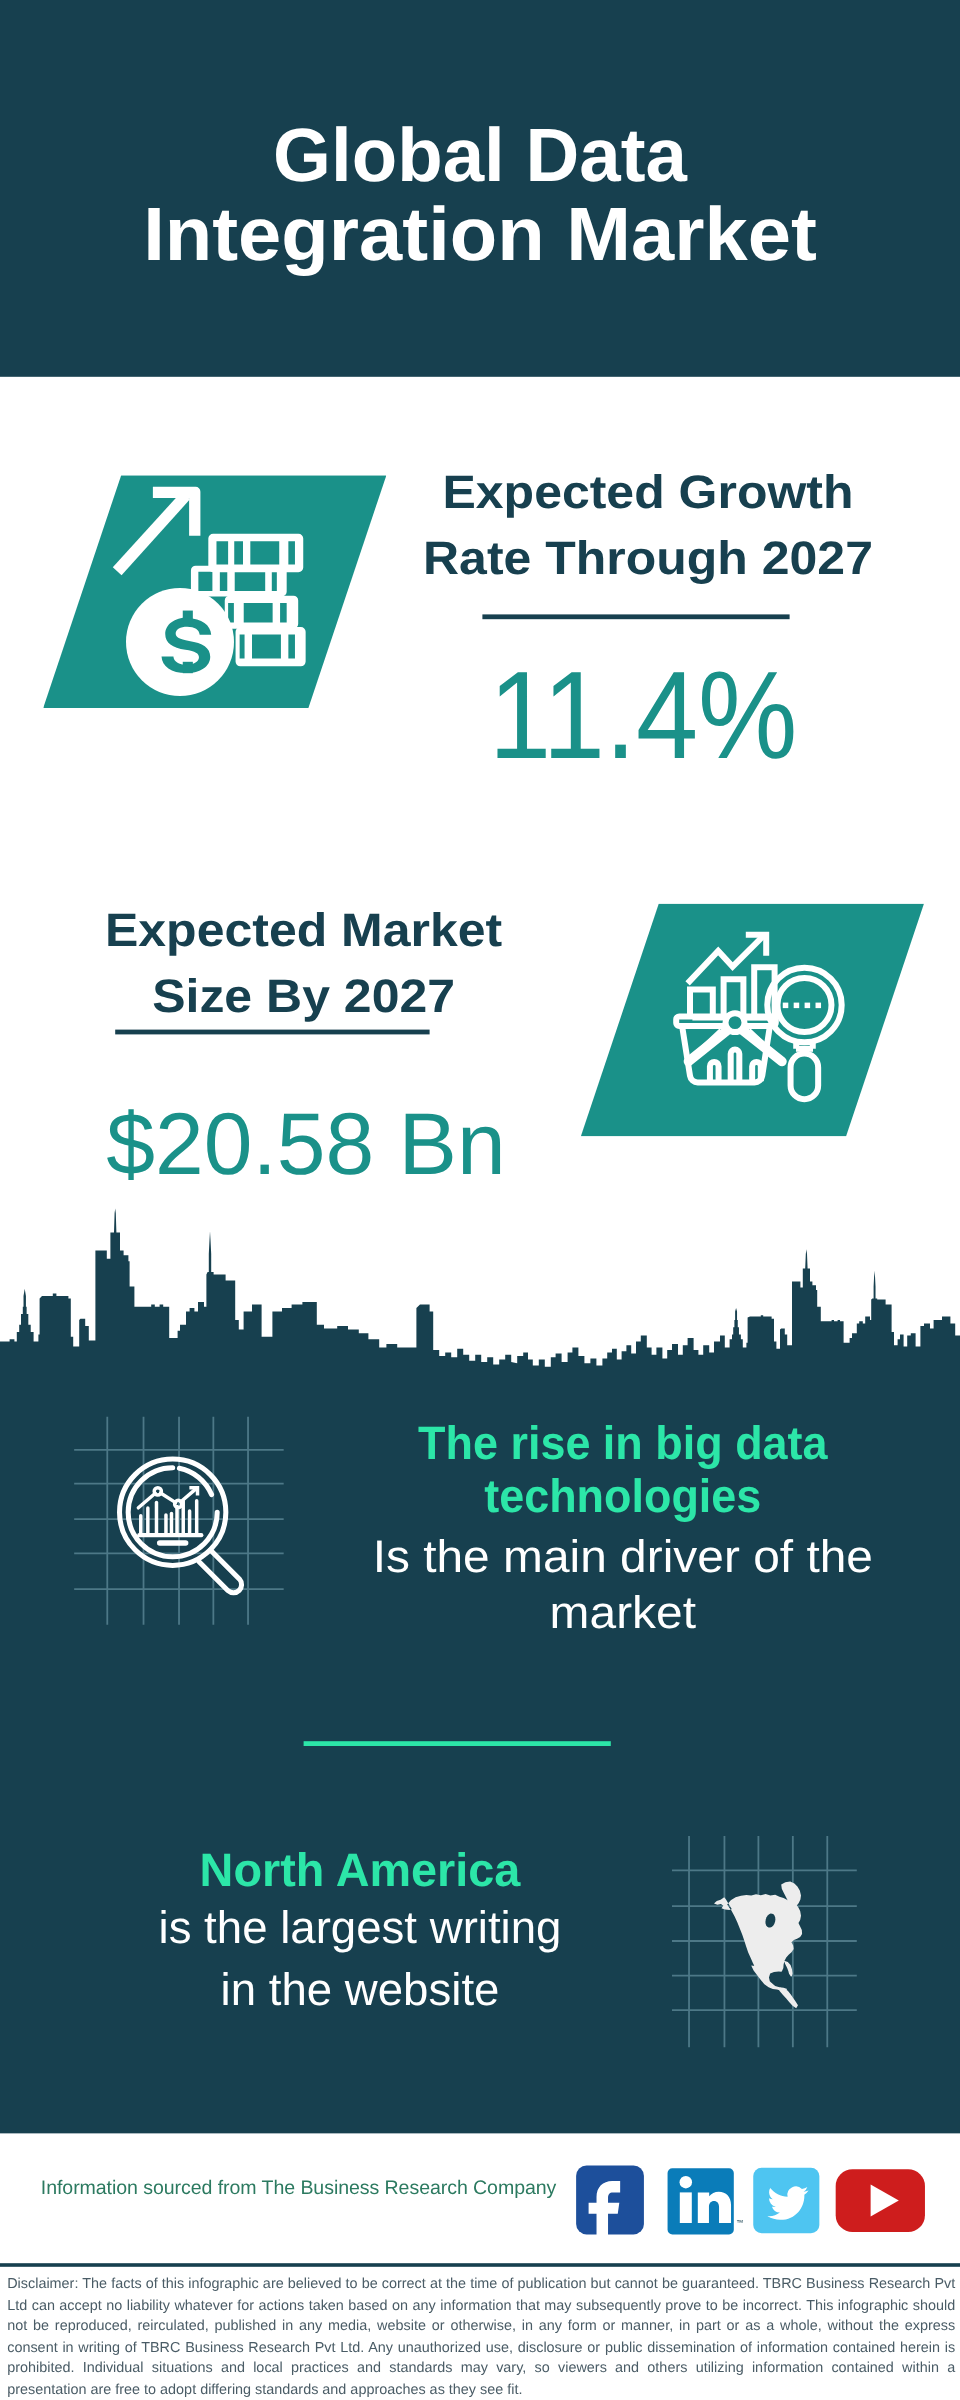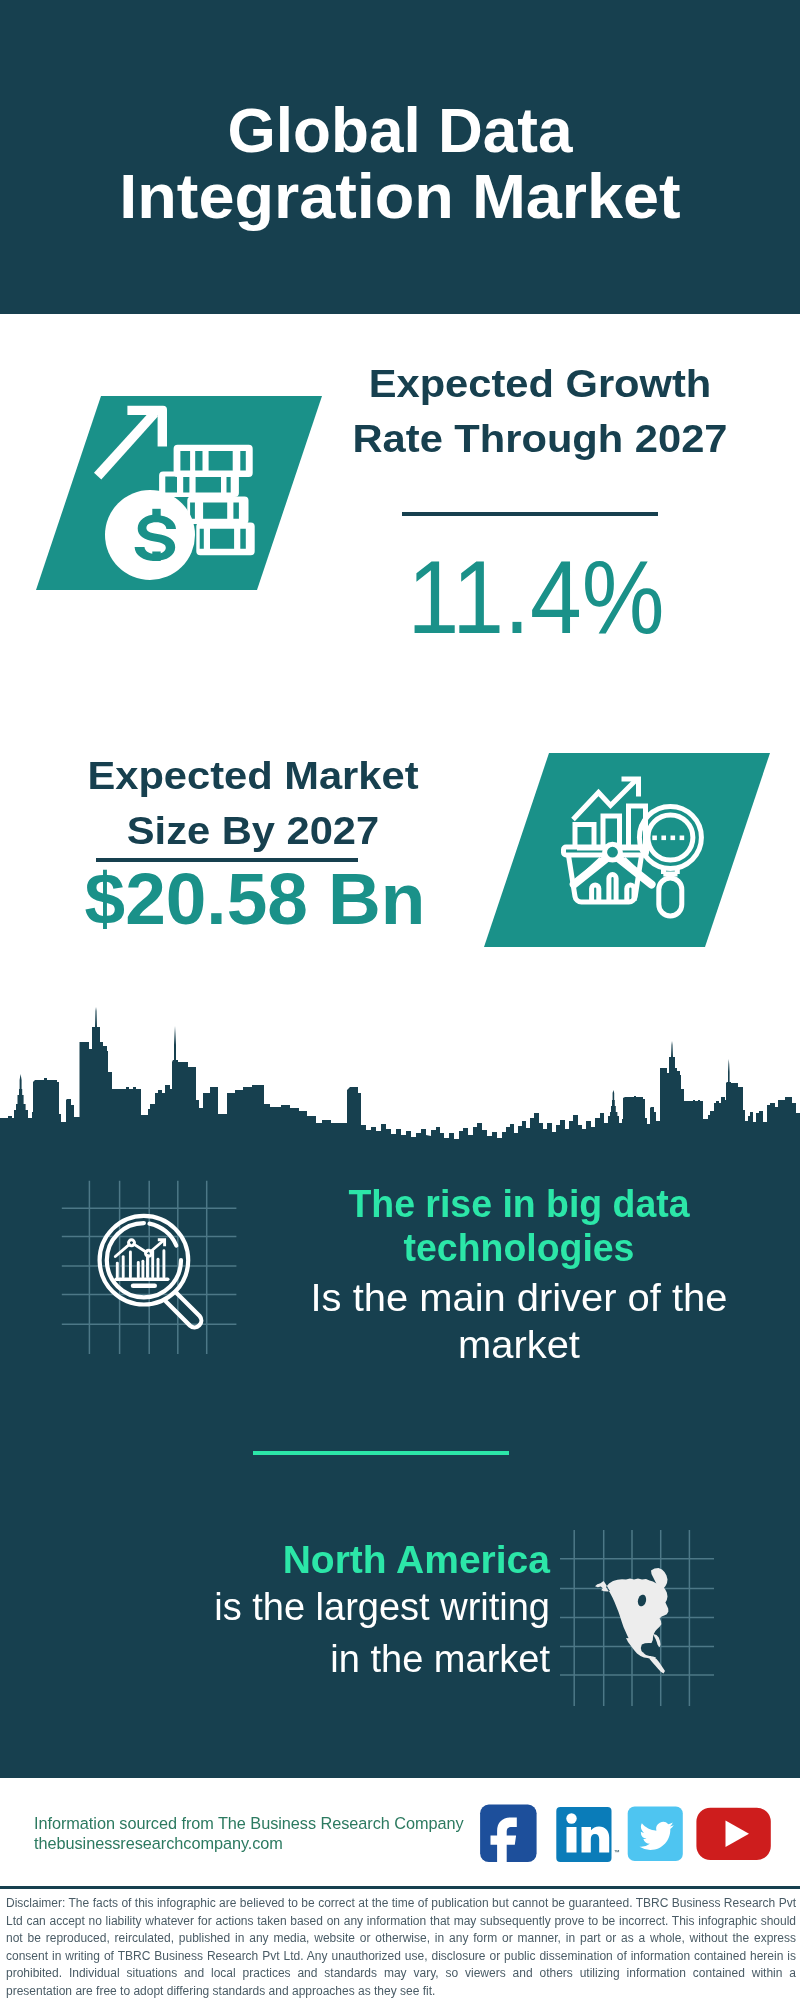--- a/index.html
+++ b/index.html
@@ -19,50 +19,50 @@
       clip-path:polygon(22.73% 0, 100% 0, 77.27% 100%, 0 100%);}
   .heading{position:absolute;color:#17404F;font-weight:bold;font-size:39px;
       line-height:55px;text-align:center;}
   .heading>div{transform:scaleX(1.068);}
   .rule{position:absolute;background:#17404F;height:4px;}
   .bignum{position:absolute;color:#1A9189;text-align:center;}
 
   
   #b1-plg{left:36px;top:396px;width:286px;height:194px;}
   #ic1{position:absolute;left:90px;top:395px;}
-  #b1-head{left:330px;top:356px;width:420px;text-align:center;}
+  #b1-head{left:330px;top:383px;width:420px;text-align:center;}
   #b1-rule{left:402px;top:512px;width:256px;}
   #b1-num{left:326px;top:545px;width:420px;font-size:104px;line-height:104px;font-weight:400;transform:scaleX(0.895);}
 
   
   #b2-plg{left:484px;top:753px;width:286px;height:194px;}
   #ic2{position:absolute;left:555px;top:775px;}
   #b2-head{left:48px;top:748px;width:410px;}
   #b2-rule{left:96px;top:858px;width:262px;}
-  #b2-num{left:50px;top:862px;width:410px;font-size:73px;line-height:73px;font-weight:bold;}
+  #b2-num{left:50px;top:917px;width:410px;font-size:73px;line-height:73px;font-weight:normal;}
 
   
   #darkband{position:absolute;left:0;top:1146px;width:800px;height:632px;background:#17404F;}
   #skyline{position:absolute;left:0;top:1005px;width:800px;height:145px;}
   #skyline svg{display:block;}
 
   
   .dk{position:absolute;text-align:center;}
   .dk .hl{color:#2CE6A8;font-weight:bold;}
   .dk .bd{color:#ffffff;font-weight:400;}
   #d1{left:269px;top:1180px;width:500px;}
   #d1 div{position:absolute;left:0;width:500px;text-align:center;}
   #d1 .hl{font-size:39px;line-height:39px;transform:scaleX(0.96);}
   #d1 .bd{font-size:38px;line-height:38px;transform:scaleX(1.05);}
   #d1l1{top:3.6px;} #d1l2{top:48.2px;} #d1l3{top:99.4px;} #d1l4{top:146.3px;}
   #ic3{position:absolute;left:58px;top:1178px;}
   #midrule{position:absolute;left:253px;top:1451px;width:256px;height:4px;background:#2CE6A8;}
   #ic4{position:absolute;left:558px;top:1528px;}
   #d2{left:50px;top:1540px;width:500px;}
-  #d2 div{position:absolute;left:0;width:500px;text-align:right;}
+  #d2 div{position:absolute;left:0;width:500px;text-align:center;}
   #d2 .hl{font-size:39px;line-height:39px;}
   #d2 .bd{font-size:38px;line-height:38px;}
   #d2l1{top:0px;} #d2l2{top:48px;} #d2l3{top:100px;}
 
   
   #footer{position:absolute;left:0;top:1778px;width:800px;height:110px;background:#fff;}
   #src{position:absolute;left:34px;top:36px;width:470px;color:#2C7A60;
       font-size:16.3px;line-height:19.7px;letter-spacing:-0.05px;}
   #soc{position:absolute;left:478px;top:24px;}
   #hline{position:absolute;left:0;top:1886px;width:800px;height:3px;background:#17404F;}
@@ -207,27 +207,26 @@
       <path fill="#EDEDED" d="M606.0,1587.0L609.0,1583.5L613.0,1581.0L617.5,1579.8L622.0,1579.2L626.0,1579.6L630.0,1578.6L634.0,1579.4L638.0,1578.4L642.0,1579.6L646.0,1579.0L649.5,1580.6L653.0,1581.6L656.5,1583.6L659.5,1585.0L662.5,1586.4L665.0,1589.0L666.8,1592.6L667.5,1596.4L666.8,1600.0L665.4,1602.6L666.8,1605.4L668.2,1608.4L668.4,1611.6L666.8,1614.2L664.2,1615.6L661.6,1616.6L659.6,1618.6L661.0,1621.2L661.4,1624.2L659.6,1626.8L657.2,1629.0L655.2,1631.2L653.8,1634.0L653.0,1637.0L652.8,1640.0L651.5,1643.0L649.0,1645.0L646.0,1646.0L643.0,1646.0L640.0,1645.5L637.0,1644.8L634.0,1644.0L631.5,1643.0L629.5,1640.0L627.5,1636.0L625.5,1631.5L623.5,1627.0L621.8,1622.0L620.2,1617.0L618.5,1612.0L616.5,1607.0L614.5,1602.0L612.2,1597.0L609.5,1592.0L607.2,1589.0Z M603.5,1581.0L600.5,1583.2L597.3,1584.2L595.0,1586.2L597.8,1587.2L600.8,1586.6L602.8,1588.2L601.2,1590.2L604.2,1591.2L607.8,1591.6L611.0,1590.4L613.0,1587.8L614.5,1590.0L615.5,1594.0L613.5,1595.0L610.5,1592.0L607.5,1587.0L605.0,1583.0Z M626.0,1638.0L631.0,1638.5L636.0,1640.0L640.5,1642.5L643.0,1645.5L642.5,1649.5L643.5,1653.0L646.0,1655.0L649.5,1656.0L653.0,1656.5L656.0,1657.5L654.5,1659.5L651.0,1659.0L647.5,1658.0L644.0,1657.5L640.5,1656.0L637.0,1653.5L634.0,1650.0L631.0,1646.0L628.0,1642.0Z M650.0,1656.0L653.5,1657.0L656.5,1659.0L659.0,1662.0L661.0,1665.0L663.0,1668.0L665.0,1671.0L663.5,1673.5L660.5,1671.5L657.8,1668.5L655.2,1665.5L652.5,1662.5L650.0,1659.5L648.5,1657.5Z M653.5,1634.0L656.5,1635.0L658.8,1637.5L660.0,1641.0L660.5,1644.5L659.8,1647.0L657.8,1646.0L657.0,1642.8L655.8,1639.5L654.2,1636.5Z"></path>
       <path fill="#17404F" d="M645.88,1601.49L645.23,1603.24L644.26,1604.72L643.08,1605.78L641.79,1606.33L640.52,1606.31L639.39,1605.72L638.52,1604.62L637.99,1603.12L637.86,1601.36L638.12,1599.51L638.77,1597.76L639.74,1596.28L640.92,1595.22L642.21,1594.67L643.48,1594.69L644.61,1595.28L645.48,1596.38L646.01,1597.88L646.14,1599.64Z"></path>
       <path fill="#17404F" d="M641.8,1644.5L645.0,1643.3L649.0,1643.0L653.0,1643.3L656.5,1644.0L658.5,1646.0L658.0,1649.0L656.0,1651.5L653.0,1653.5L650.0,1654.5L648.0,1653.0L648.5,1650.5L647.0,1649.5L645.0,1651.0L643.0,1652.5L641.5,1651.0L640.8,1648.0Z"></path>
       <path fill="#EDEDED" d="M651.0,1570.5L654.5,1568.5L658.5,1568.0L662.0,1569.5L664.5,1572.0L666.5,1575.5L667.5,1579.5L667.0,1583.0L665.5,1586.0L663.5,1588.5L661.0,1589.5L658.5,1588.5L657.0,1586.0L656.0,1583.0L654.5,1580.0L653.0,1577.0L651.5,1574.0Z"></path>
     </g>
   </svg>
 
   <div class="dk" id="d2">
     <div class="hl" id="d2l1">North America</div>
     <div class="bd" id="d2l2">is the largest writing</div>
-    <div class="bd" id="d2l3">in the market</div>
+    <div class="bd" id="d2l3">in the website</div>
   </div>
 
   <div id="footer">
     <div id="src">
       <div>Information sourced from The Business Research Company</div>
-      <div>thebusinessresearchcompany.com</div>
     </div>
 
     <svg id="soc" viewBox="478 1802 300 64" width="300" height="64">
 
       <g>
         <rect x="480.1" y="1804.6" width="56.5" height="57.4" rx="8.7" fill="#1D4F9B"></rect>
         <path d="M516.8,1817.5 h-6.6 c-7.9,0 -13.1,5.2 -13.1,13.3 v4.8 h-6.6 v9.1 h6.6 v25.0 h9.6 v-25.0 h8.1 l1.3,-9.1 h-9.4 v-3.9 c0,-3.0 1.1,-4.6 4.1,-4.6 h6.0 Z" fill="#ffffff"></path>
       </g>
 
       <g>

